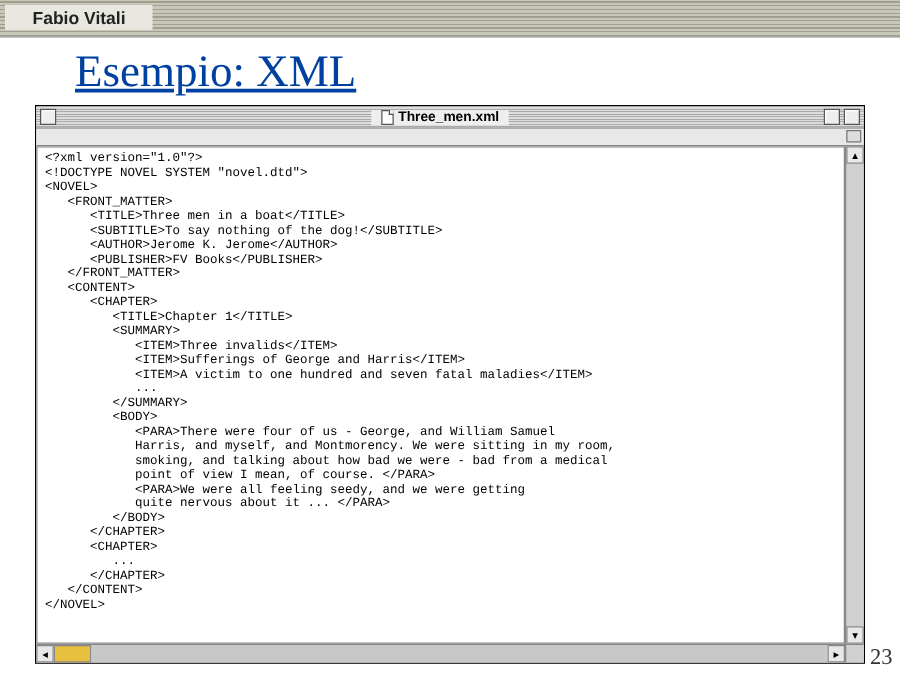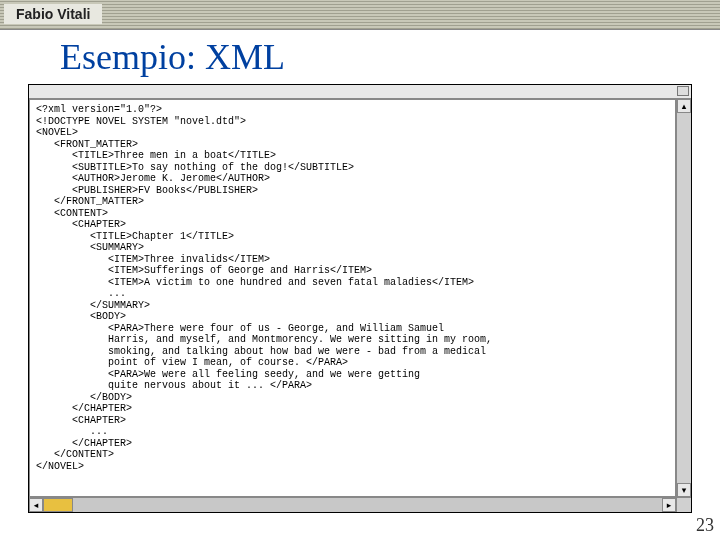--- a/index.html
+++ b/index.html
@@ -21,31 +21,32 @@
       #c8c8b8 1px, #c8c8b8 3px
     );
     border-bottom: 1px solid #888;
     position: relative;
   }
   .header-label {
     position: absolute;
     left: 4px;
     top: 4px;
     background: #e8e8e0;
-    padding: 2px 12px;
+    padding: 2px 22px;
     font-size: 14px;
     font-weight: bold;
     color: #222;
   }
   .slide-title {
     color: #0040a0;
     font-family: "Times New Roman", Georgia, serif;
     font-size: 36px;
     margin: 6px 15px 6px 60px;
     font-weight: normal;
+    text-decoration: underline;
   }
   .window-frame {
     margin: 0 28px 0 28px;
     border: 1px solid #000;
     background: #dcdcdc;
   }
   .titlebar {
     height: 18px;
     background: repeating-linear-gradient(
       0deg,
@@ -183,20 +184,33 @@
 </head>
 <body>
 
 <div class="header-bar">
   <div class="header-label">Fabio Vitali</div>
 </div>
 
 <div class="slide-title">Esempio: XML</div>
 
 <div class="window-frame">
+  <div class="titlebar">
+    <div class="titlebar-left">
+      <div class="titlebar-btn"></div>
+    </div>
+    <div class="titlebar-center">
+      <span class="doc-icon"></span>
+      <span>Three_men.xml</span>
+    </div>
+    <div class="titlebar-right">
+      <div class="titlebar-btn"></div>
+      <div class="titlebar-btn"></div>
+    </div>
+  </div>
   <div class="subbar">
     <div class="subbar-right"></div>
   </div>
   <div class="content-wrap">
     <div class="code-area">&lt;?xml version="1.0"?&gt;
 &lt;!DOCTYPE NOVEL SYSTEM "novel.dtd"&gt;
 &lt;NOVEL&gt;
    &lt;FRONT_MATTER&gt;
       &lt;TITLE&gt;Three men in a boat&lt;/TITLE&gt;
       &lt;SUBTITLE&gt;To say nothing of the dog!&lt;/SUBTITLE&gt;

